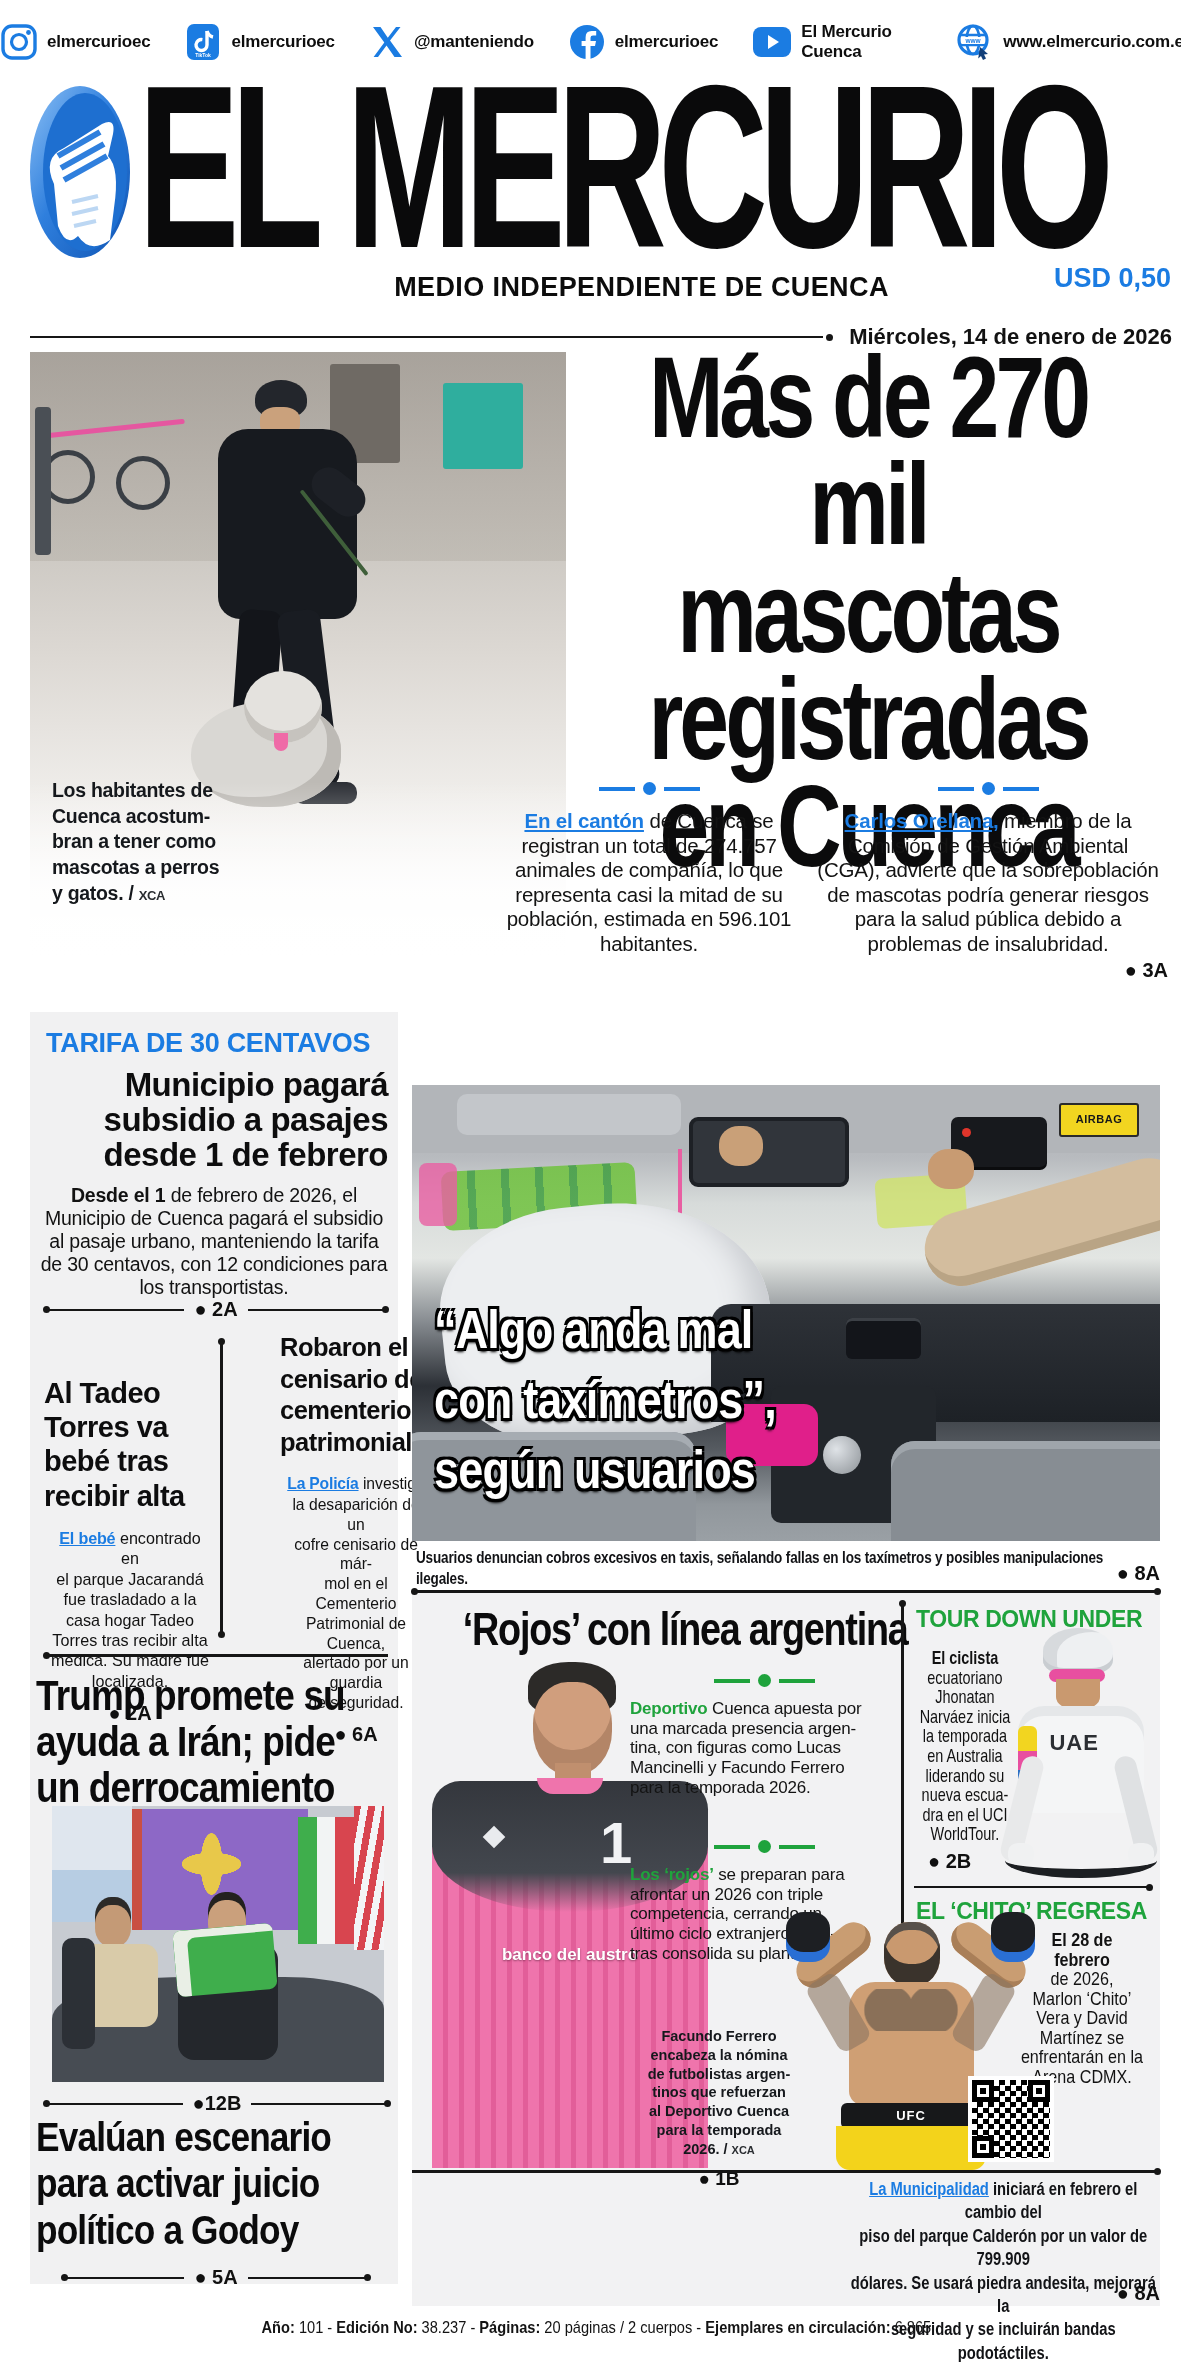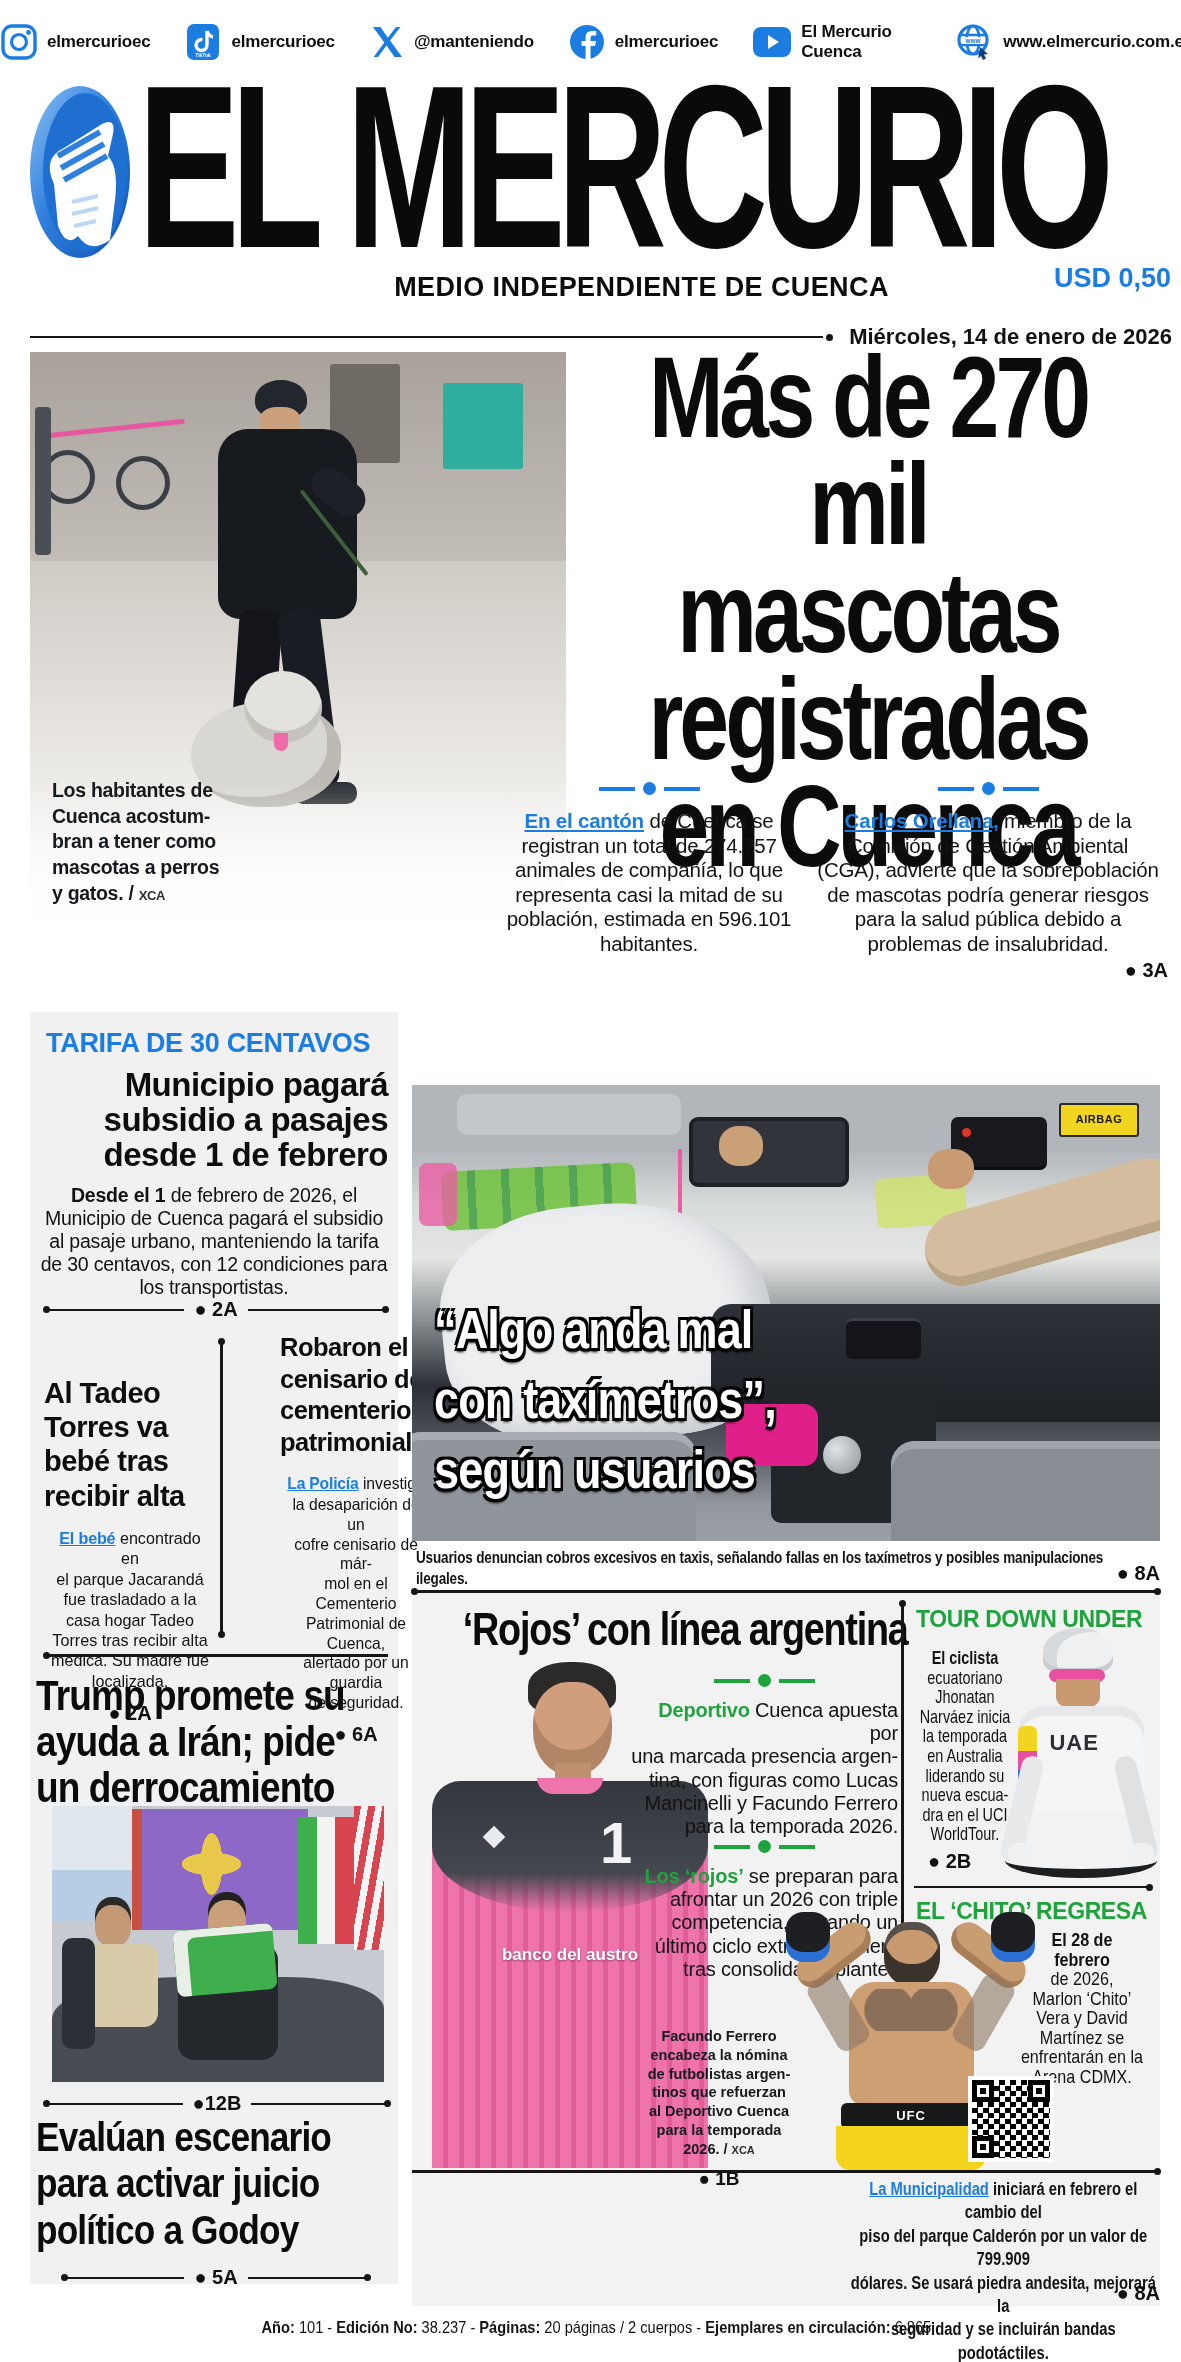--- a/index.html
+++ b/index.html
@@ -59,21 +59,21 @@
   .h-godoy{left:36px;top:2114px;width:420px;}
   .h-godoy .in{font-size:41px;line-height:1.13;}
   
   .taxi-photo{left:412px;top:1085px;width:748px;height:456px;overflow:hidden;}
   .taxi-overlay{left:22px;top:210px;font-size:53px;font-weight:bold;line-height:1.32;letter-spacing:-1px;color:#fff;transform:scaleX(0.85);transform-origin:left top;
     text-shadow:-3px -3px 0 #000,3px -3px 0 #000,-3px 3px 0 #000,3px 3px 0 #000,0 4px 3px #000;}
   .taxi-cap{left:416px;top:1547px;width:905px;transform:scaleX(0.82);transform-origin:left top;font-size:16.5px;font-weight:bold;line-height:1.3;letter-spacing:-0.2px;color:#121316;}
   
   .h-rojos{left:414px;top:1602px;width:492px;text-align:center;}
   .h-rojos .in{display:inline-block;font-size:46px;font-weight:bold;letter-spacing:-1.5px;transform:scaleX(0.82);transform-origin:center top;color:#0b0b0c;white-space:nowrap;}
-  .deck-sm{font-size:20px;line-height:1.16;text-align:right;}
+  .deck-sm{font-size:17px;line-height:1.16;text-align:left;}
   .cap-fac{left:636px;top:2008px;width:166px;font-size:14.5px;font-weight:bold;line-height:1.3;text-align:center;color:#15181c;}
   .tour-body{left:908px;top:1648px;width:146px;font-size:18.5px;line-height:1.06;text-align:center;transform:scaleX(0.78);transform-origin:left top;}
   .chito-body{left:975px;top:1930px;width:186px;font-size:19px;line-height:1.03;text-align:center;transform:scaleX(0.85);transform-origin:right top;}
   
   .h-calderon{left:416px;top:2180px;width:580px;}
   .h-calderon .in{display:inline-block;font-size:48px;font-weight:bold;line-height:1.12;letter-spacing:-1px;transform:scaleX(0.78);transform-origin:left top;color:#0b0b0c;}
   .calderon-deck{left:845px;top:2178px;width:386px;transform:scaleX(0.82);transform-origin:left top;font-size:18px;font-weight:bold;line-height:1.3;text-align:center;color:#121316;}
   .calderon-deck .ld{color:var(--blue);text-decoration:underline;}
   .footer{left:0;right:0;top:2318px;text-align:center;font-size:17px;color:#131313;}
   .footer .in{display:inline-block;transform:scaleX(0.86);transform-origin:center top;}

